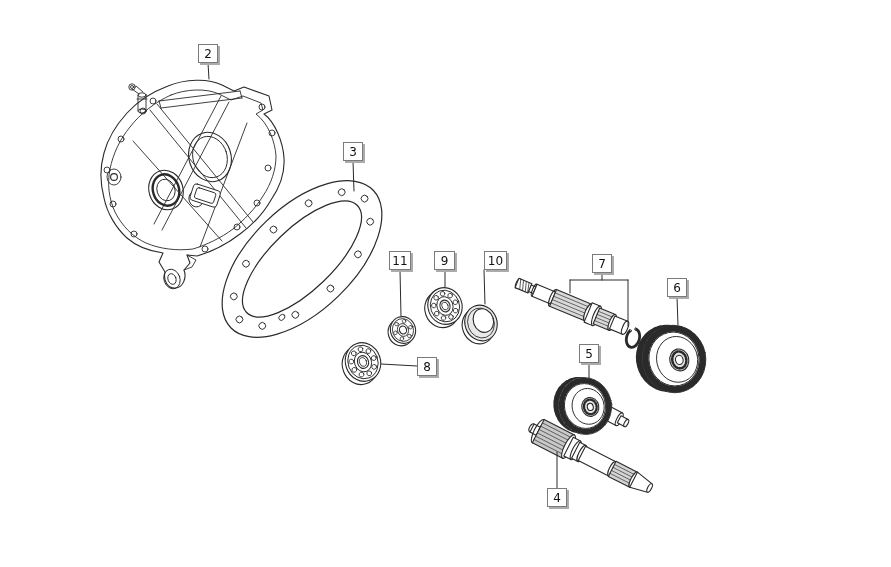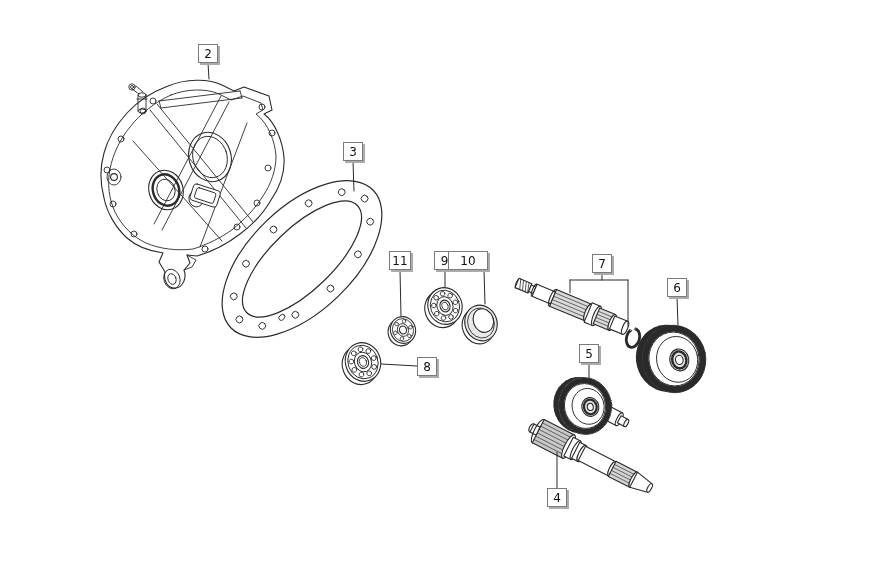--- a/index.html
+++ b/index.html
@@ -312,20 +312,20 @@
       </div>
       <div class="callout" style="left: 592px; top: 254px; width: 20px; height: 19px;">
         <span>7</span>
       </div>
       <div class="callout" style="left: 417px; top: 357px; width: 20px; height: 19px;">
         <span>8</span>
       </div>
       <div class="callout" style="left: 434px; top: 251px; width: 21px; height: 19px;">
         <span>9</span>
       </div>
-      <div class="callout" style="left: 448px; top: 251px; width: 40px; height: 19px;">
+      <div class="callout" style="left: 484px; top: 251px; width: 23px; height: 19px;">
         <span>10</span>
       </div>
       <div class="callout" style="left: 389px; top: 251px; width: 22px; height: 19px;">
         <span>11</span>
       </div>
     </div>
 </div>
 
 </body></html>

